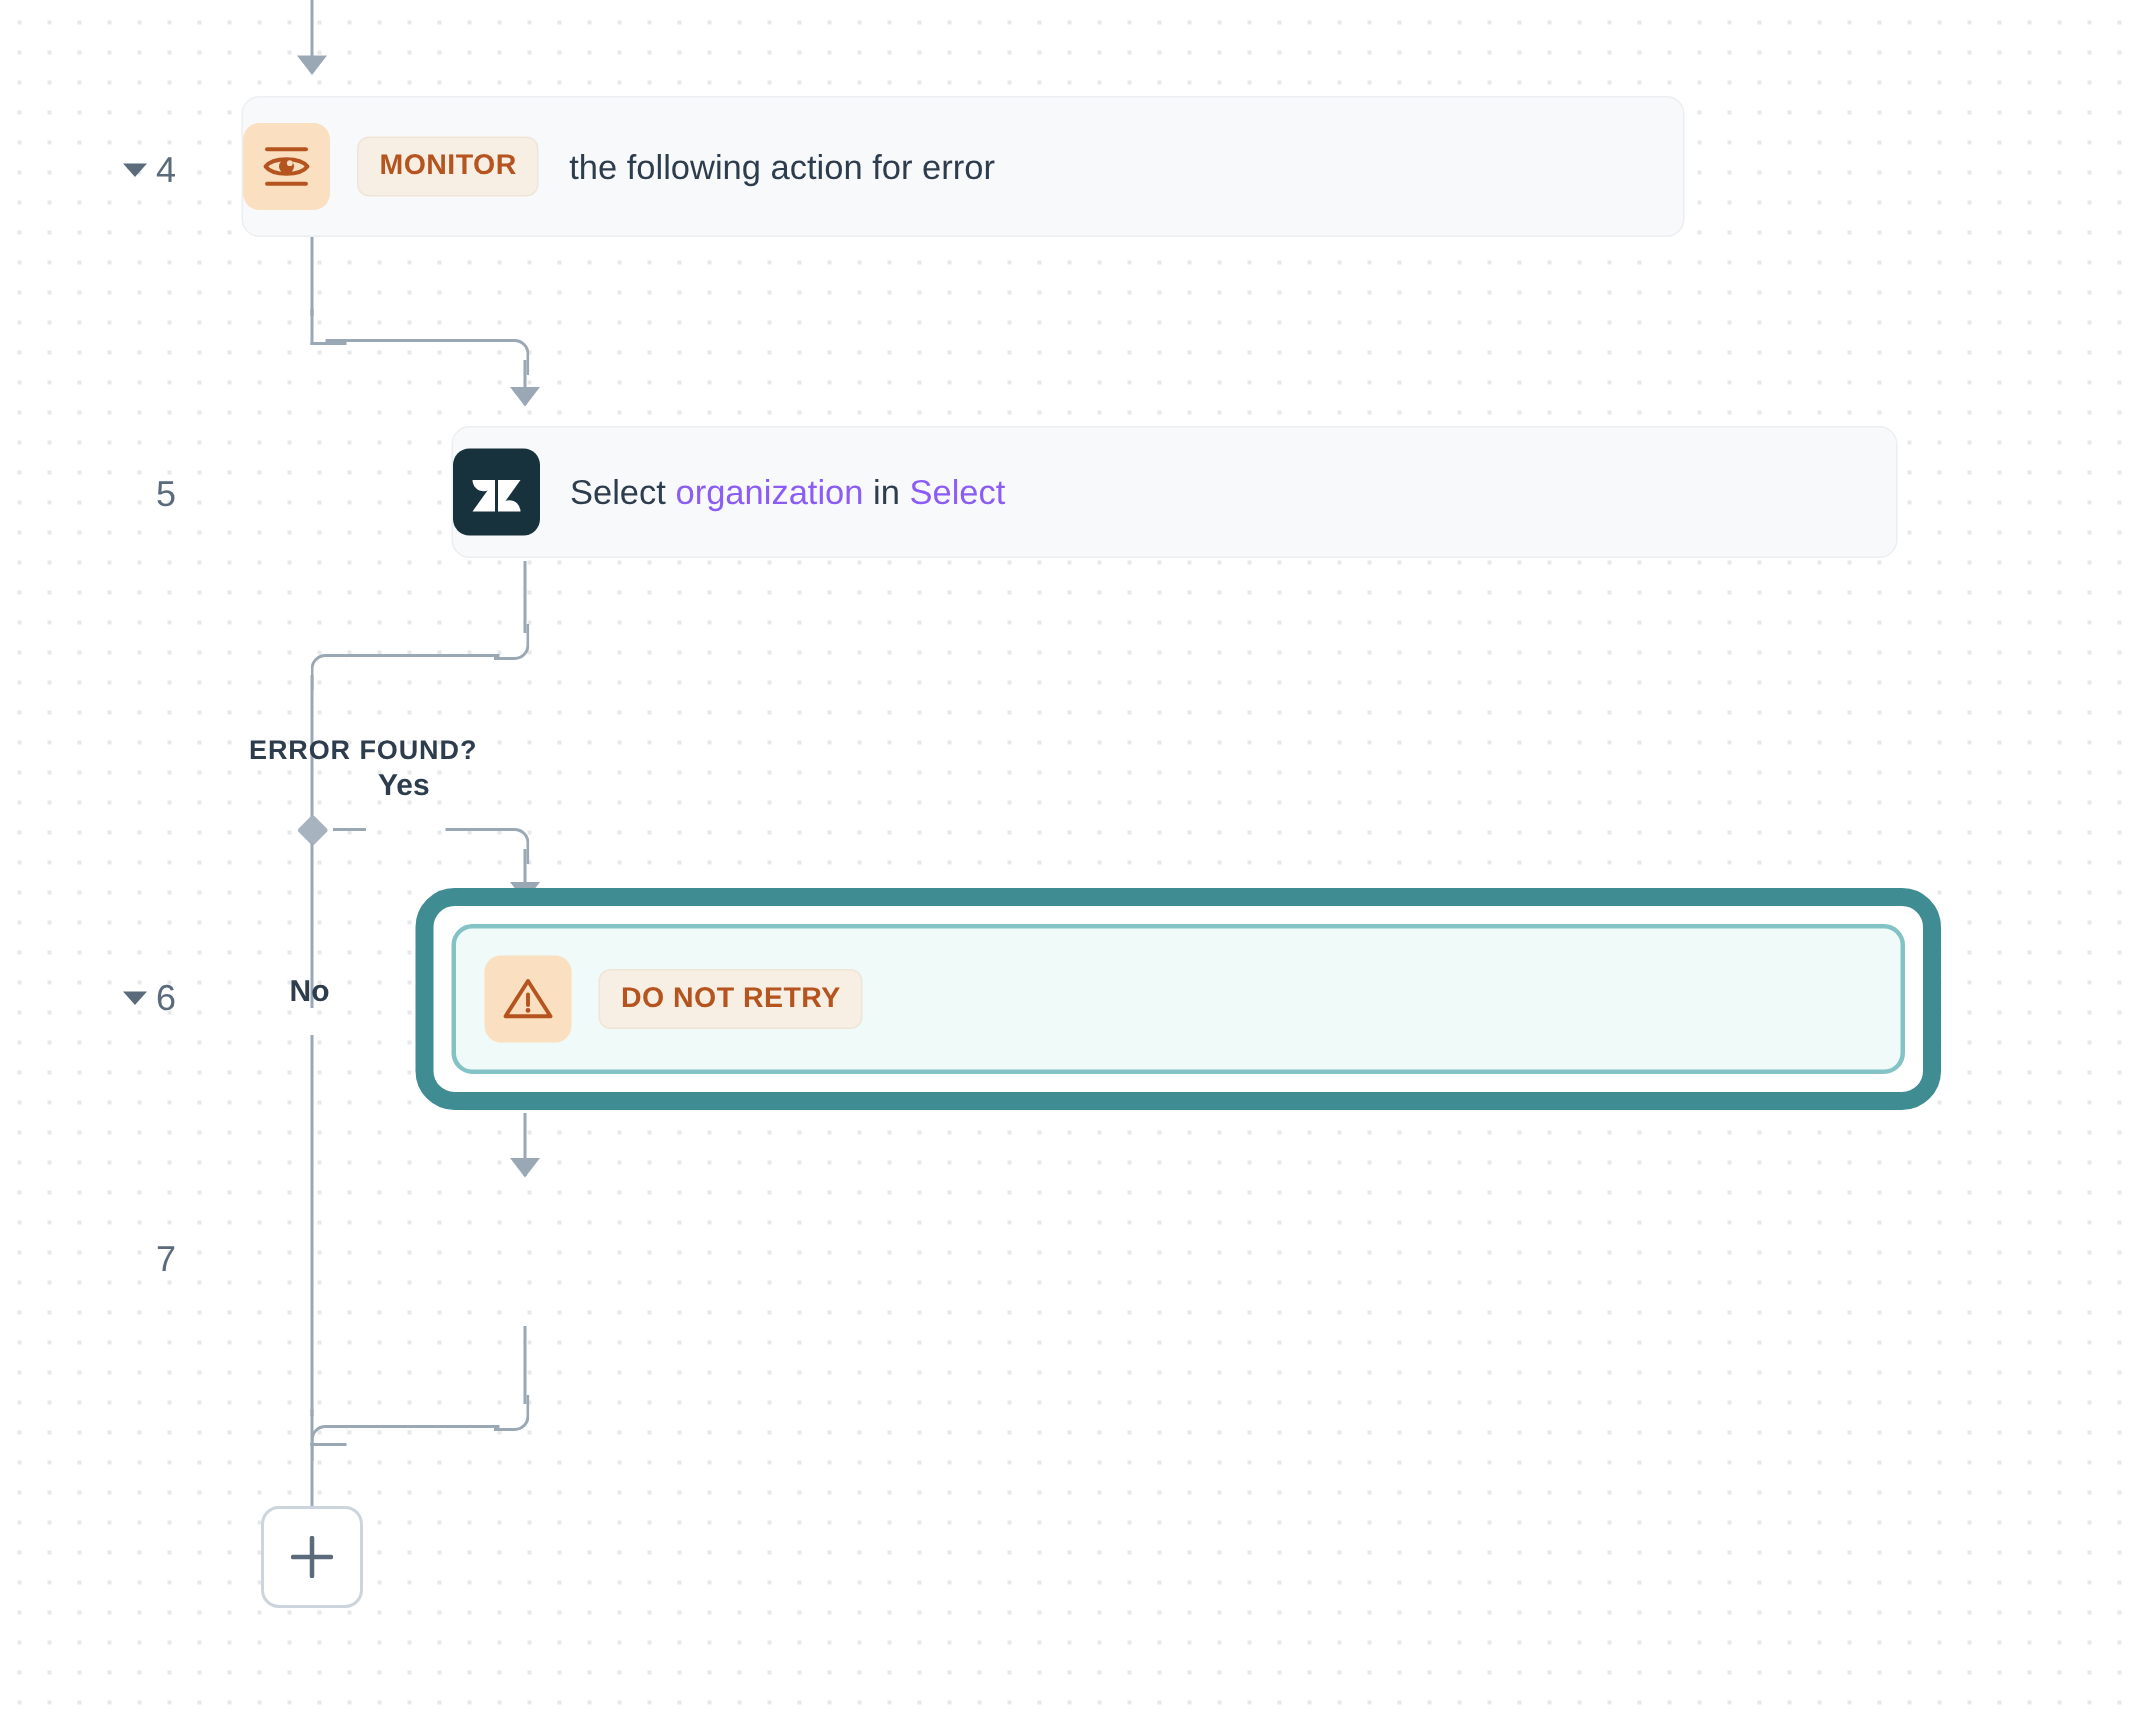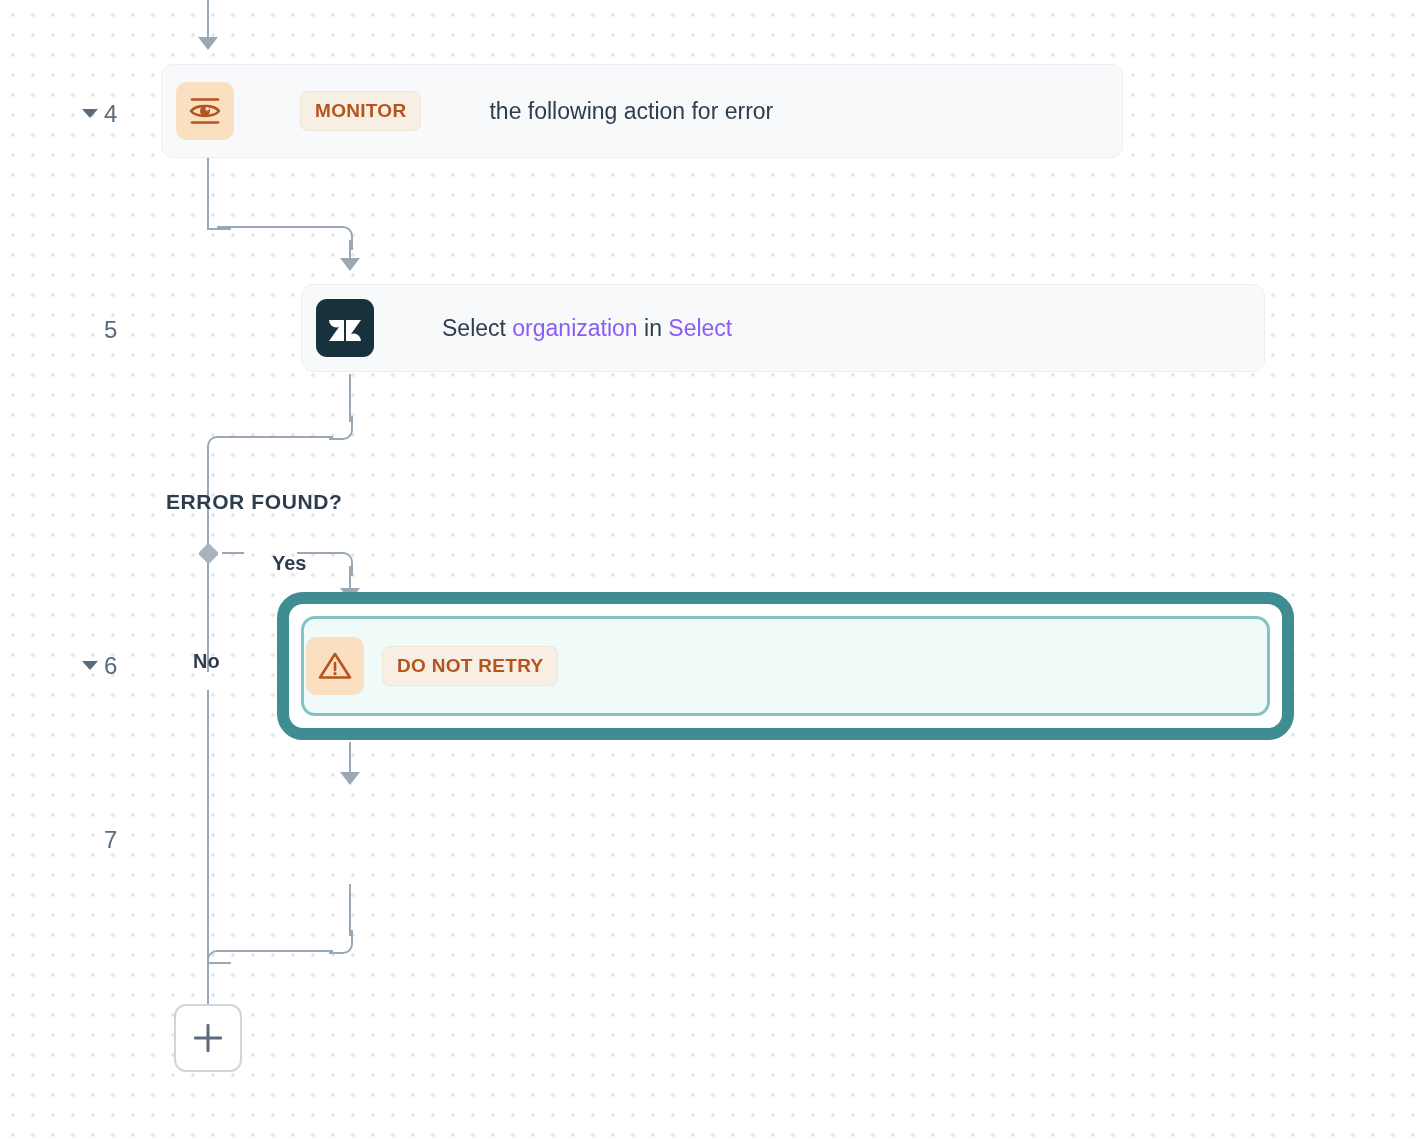--- a/index.html
+++ b/index.html
@@ -71,23 +71,22 @@
 
   
   .card {
     position: absolute;
     box-sizing: border-box;
     background: #f8f9fb;
     border: 1px solid #eceef1;
     border-radius: 12px;
     display: flex;
     align-items: center;
-    padding-left: 14px;
+    padding-left: 0;
     cursor: pointer;
-    gap: 48px;
   }
   .card-label {
     font-size: 23px;
     color: #2e3d4d;
     white-space: nowrap;
   }
   .card-label .lnk {
     color: #8b5cf6;
   }
 
@@ -138,28 +137,28 @@
     background: #ffffff;
   }
   .selected-inner {
     position: absolute;
     box-sizing: border-box;
     background: #effaf9;
     border: 3px solid #83c3c6;
     border-radius: 14px;
     display: flex;
     align-items: center;
-    padding-left: 2px;
+    padding-left: 19px;
     cursor: pointer;
   }
 
   
   .branch-title {
     position: absolute;
-    font-size: 21px;
+    font-size: 18px;
     font-weight: bold;
     letter-spacing: 0.6px;
     color: #2e3d4d;
     white-space: nowrap;
   }
   .branch-label {
     position: absolute;
     font-size: 20px;
     font-weight: bold;
     color: #2e3d4d;
@@ -239,21 +238,21 @@
   <div class="arrowhead" style="left:340px; top:772px;"></div>
 
   <div class="vline" style="left:349px; top:884px; height:52px;"></div>
   <div class="elbow" style="left:329px; top:930px; width:22px; height:22px; border-right-width:2px; border-bottom-width:2px; border-bottom-right-radius:10px;"></div>
   <div class="hline" style="left:229px; top:950px; width:104px;"></div>
   <div class="elbow" style="left:207px; top:950px; width:22px; height:22px; border-left-width:2px; border-top-width:2px; border-top-left-radius:10px;"></div>
 
   <div class="vline" style="left:207px; top:962px; height:42px;"></div>
 
   <div class="branch-title" style="left:166px; top:490px;">ERROR FOUND?</div>
-  <div class="branch-label" style="left:252px; top:552px;margin-left:20px;">Yes</div>
+  <div class="branch-label" style="left:252px; top:513px;">Yes</div>
   <div class="branch-label" style="left:193px; top:650px;">No</div>
 
   <div class="caret" style="left:82px; top:109px;"></div>
   <div class="step-num" style="left:104px; top:102px;">4</div>
 
   <div class="card" style="left:161px; top:64px; width:962px; height:94px;">
     <div class="icon-tile peach">
       <svg width="40" height="40" viewBox="0 0 40 40" aria-hidden="true">
         <line x1="7" y1="8.5" x2="33" y2="8.5" stroke="#b5541f" stroke-width="2.6" stroke-linecap="round"></line>
         <line x1="7" y1="31.5" x2="33" y2="31.5" stroke="#b5541f" stroke-width="2.6" stroke-linecap="round"></line>

